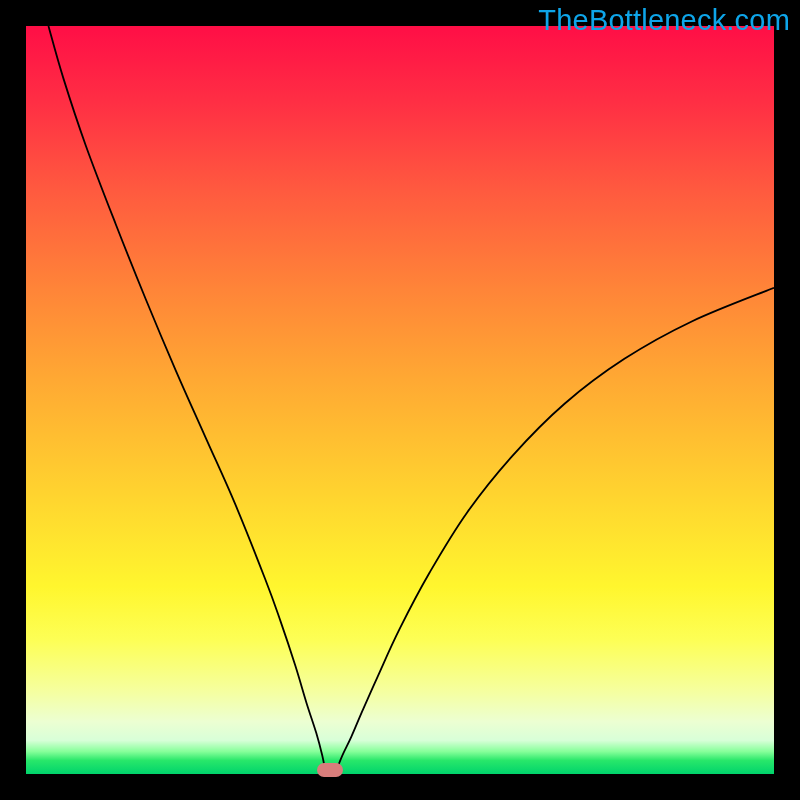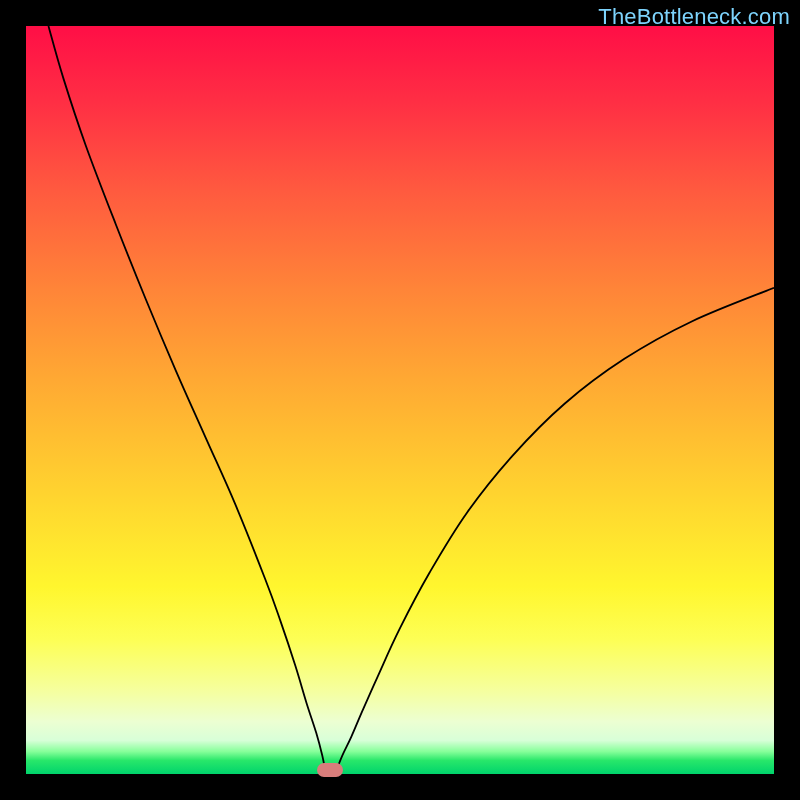--- a/index.html
+++ b/index.html
@@ -32,22 +32,22 @@
       #d8ffd8 95.5%,
       #86ff9a 97%,
       #28e76a 98.2%,
       #00d36c 100%
     );
   }
   .watermark {
     position: absolute;
     top: 4px;
     right: 10px;
-    color: #7dd3fc;
-    font-size: 22px;
+    color: #0ea5e9;
+    font-size: 29px;
     font-weight: 500;
     letter-spacing: 0.2px;
     user-select: none;
   }
   .curve-svg {
     position: absolute;
     left: 0;
     top: 0;
     width: 748px;
     height: 748px;

